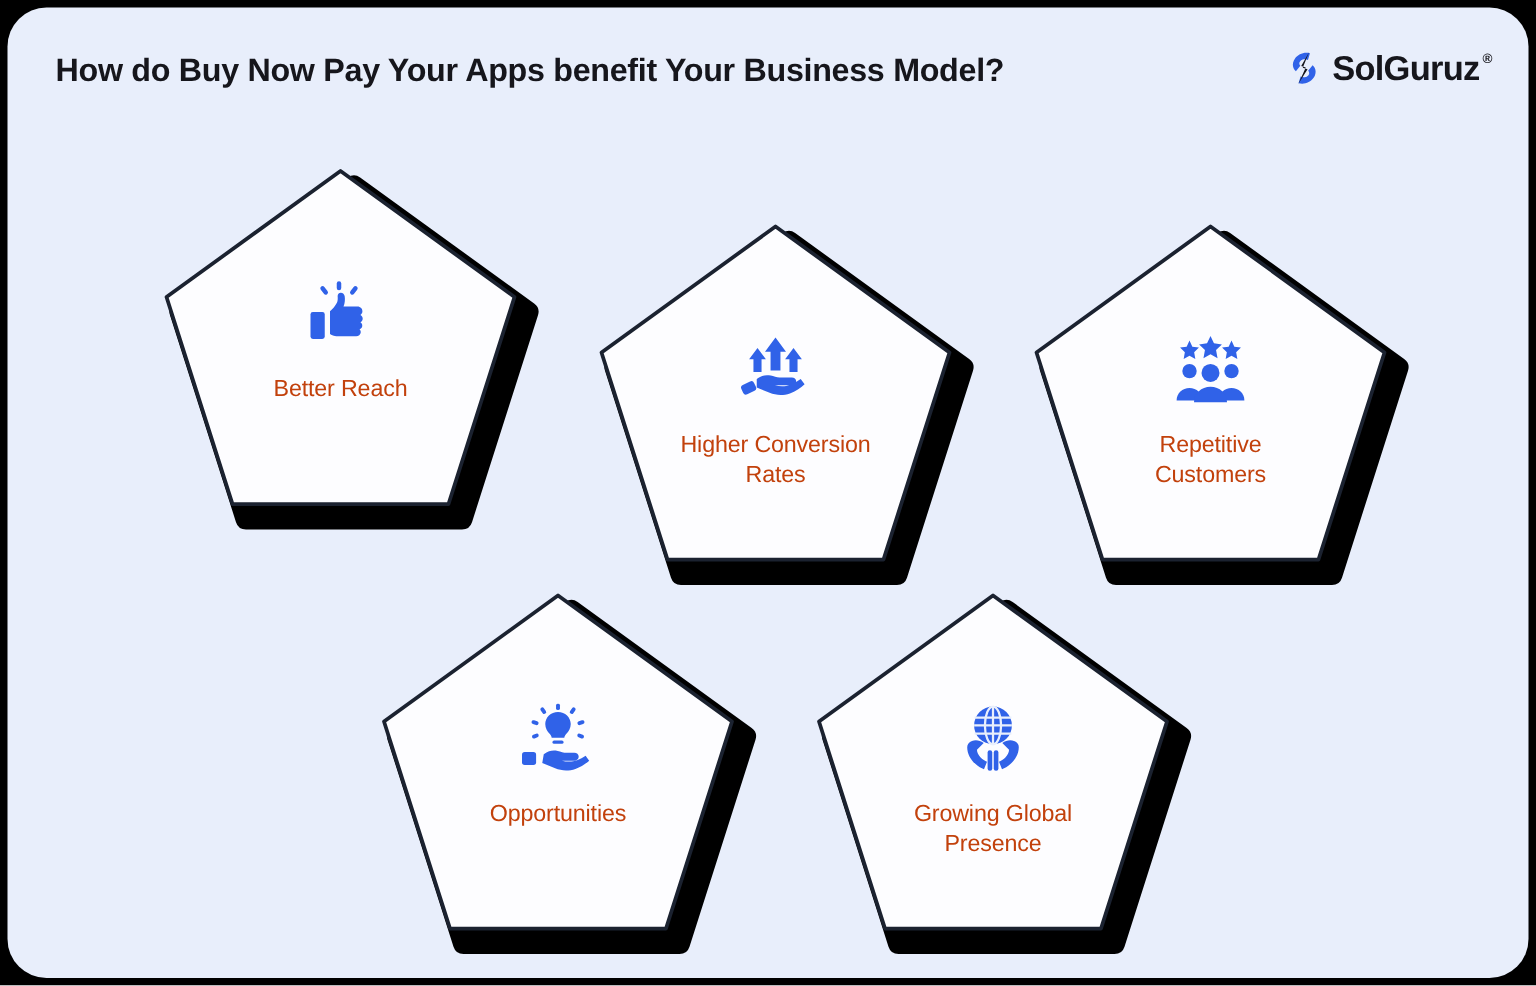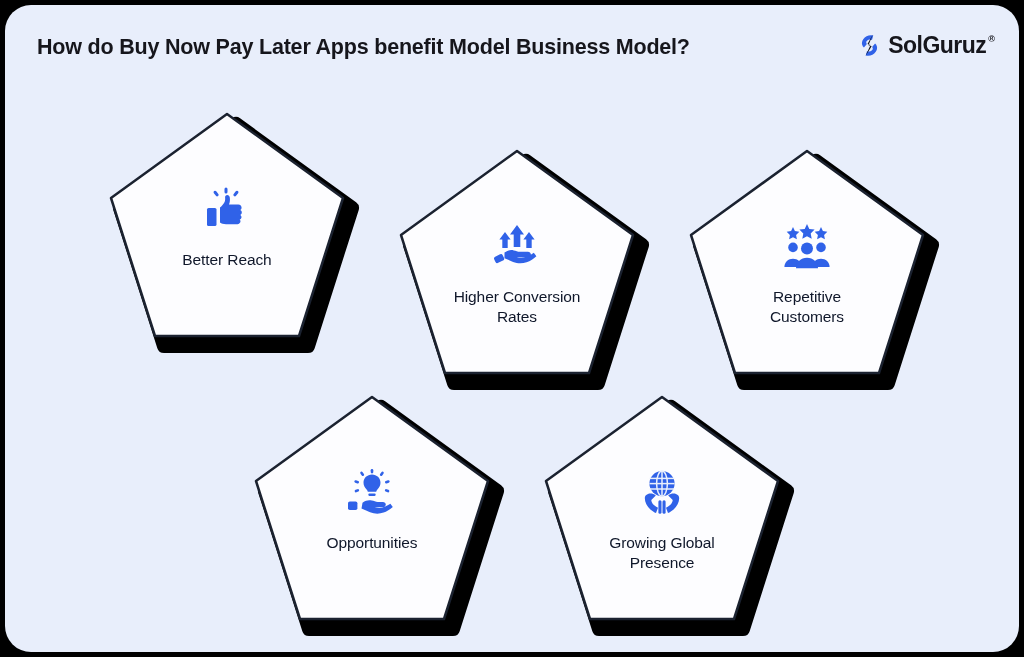--- a/index.html
+++ b/index.html
@@ -118,41 +118,41 @@
     width: 52px;
     height: 46px;
     display: block;
   }
   .pent-label {
     margin-top: 18px;
     width: 180px;
     text-align: center;
     font-size: 15.5px;
     font-weight: 500;
-    color: #0f172a;
+    color: #c2410c;
     line-height: 1.32;
     letter-spacing: -0.1px;
     white-space: pre-line;
   }
 
   
   .pent-1 { left: 94px;  top: 103px; }
   .pent-2 { left: 384px; top: 140px; }
   .pent-3 { left: 674px; top: 140px; }
   .pent-4 { left: 239px; top: 386px; }
   .pent-5 { left: 529px; top: 386px; }
 </style>
 </head>
 <body>
 
 <div class="canvas">
   <div class="board">
 
     <div class="header">
-      <div class="page-title">How do Buy Now Pay Later Apps benefit Model Business Model?</div>
+      <div class="page-title">How do Buy Now Pay Your Apps benefit Your Business Model?</div>
 
       <div class="brand">
         <svg class="brand-mark" viewBox="0 0 32 32">
           <path d="M20.5 4.2c-4.6-1.2-9.3 0.6-11.9 4.3-1.4 2-1.9 4.3-1.4 6.4 0.3 1.4 1.1 2.6 2.2 3.5l3.5-4.3c-0.5-0.5-0.8-1.1-0.8-1.8 0-1.9 1.9-3.5 4.3-3.5 0.9 0 1.8 0.2 2.5 0.6z" fill="#3062e8"></path>
           <path d="M11.5 27.8c4.6 1.2 9.3-0.6 11.9-4.3 1.4-2 1.9-4.3 1.4-6.4-0.3-1.4-1.1-2.6-2.2-3.5l-3.5 4.3c0.5 0.5 0.8 1.1 0.8 1.8 0 1.9-1.9 3.5-4.3 3.5-0.9 0-1.8-0.2-2.5-0.6z" fill="#3062e8"></path>
           <path d="M19.8 3.4 L13.6 14.2 L17.2 15.4 L11.3 28.4 L18.6 16.8 L14.8 15.6 Z" fill="#16161c"></path>
         </svg>
         <span class="brand-name">SolGuruz</span>
         <span class="brand-reg">®</span>
       </div>

